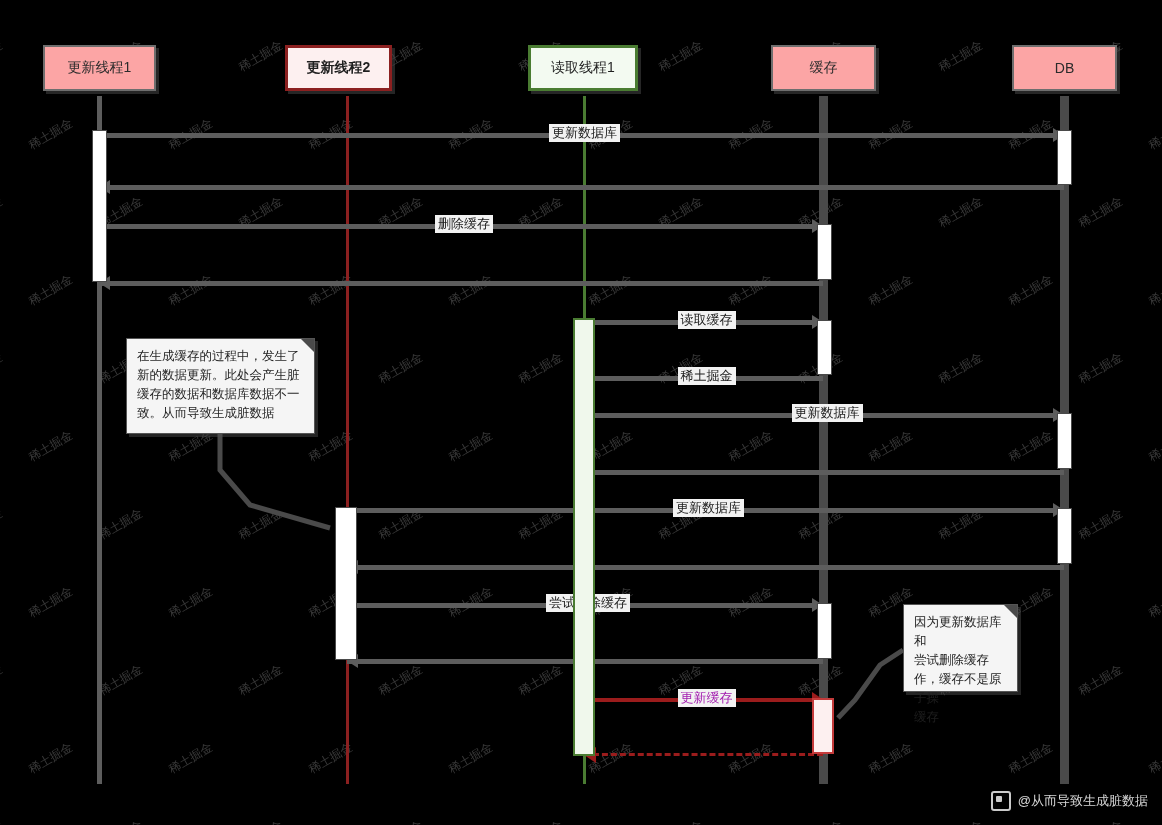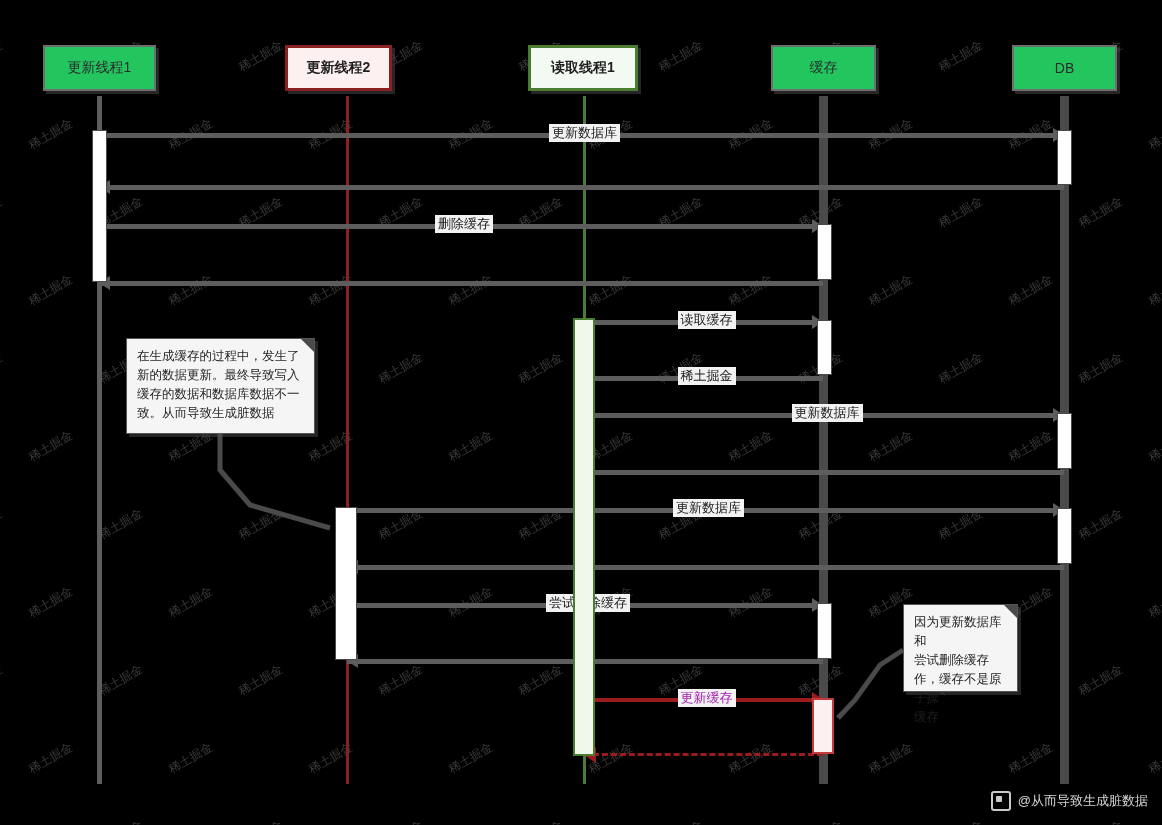--- a/index.html
+++ b/index.html
@@ -9,23 +9,23 @@
   }
   #diagram{position:absolute;left:0;top:0;width:1162px;height:825px;}
 
   
   .participant{
     position:absolute;box-sizing:border-box;
     display:flex;align-items:center;justify-content:center;
     font-size:14px;color:#2b2b2b;white-space:nowrap;
     box-shadow:3px 3px 0 rgba(70,70,70,.55);
   }
-  .p-default{background:#22c55e;border:2px solid #6e6e6e;}
+  .p-default{background:#fca5a5;border:2px solid #6e6e6e;}
   .p-red{background:#fdf0f0;border:3px solid #8c2020;color:#1f1f1f;font-weight:bold;}
-  .p-green{background:#f3faf1;border:3px solid #4a7c32;color:#1f1f1f;font-weight:bold;}
+  .p-green{background:#f3faf1;border:3px solid #4a7c32;color:#1f1f1f;font-weight:normal;}
 
   
   .lifeline{position:absolute;width:5px;}
   .ll-gray{background:#5d5d5d;}
   .ll-red{background:#8c2020;width:3px;}
   .ll-green{background:#4a7c32;width:3px;}
   .ll-thick{width:9px;background:#4a4a4a;}
 
   
   .activation{position:absolute;box-sizing:border-box;}
@@ -283,21 +283,21 @@
 
   <svg width="1162" height="825" style="position:absolute;left:0;top:0;pointer-events:none;">
     <polyline points="220,434 220,470 250,505 330,528" fill="none" stroke="#4a4a4a" stroke-width="5"></polyline>
     <polyline points="903,650 880,665 855,700 838,718" fill="none" stroke="#4a4a4a" stroke-width="5"></polyline>
   </svg>
 
   <div id="notes-layer">
       <div class="note" style="left: 126px; top: 338px; width: 189px; height: 96px;">
         <span class="dogear"></span>
         <div class="note-text">在生成缓存的过程中，发生了</div>
-        <div class="note-text">新的数据更新。最终导致写入</div>
+        <div class="note-text">新的数据更新。此处会产生脏</div>
         <div class="note-text">缓存的数据和数据库数据不一</div>
         <div class="note-text">致。从而导致生成脏数据</div>
       </div>
       <div class="note" style="left: 903px; top: 604px; width: 115px; height: 88px;">
         <span class="dogear"></span>
         <div class="note-text">因为更新数据库和</div>
         <div class="note-text">尝试删除缓存</div>
         <div class="note-text">作，缓存不是原子操</div>
         <div class="note-text">缓存</div>
       </div>

